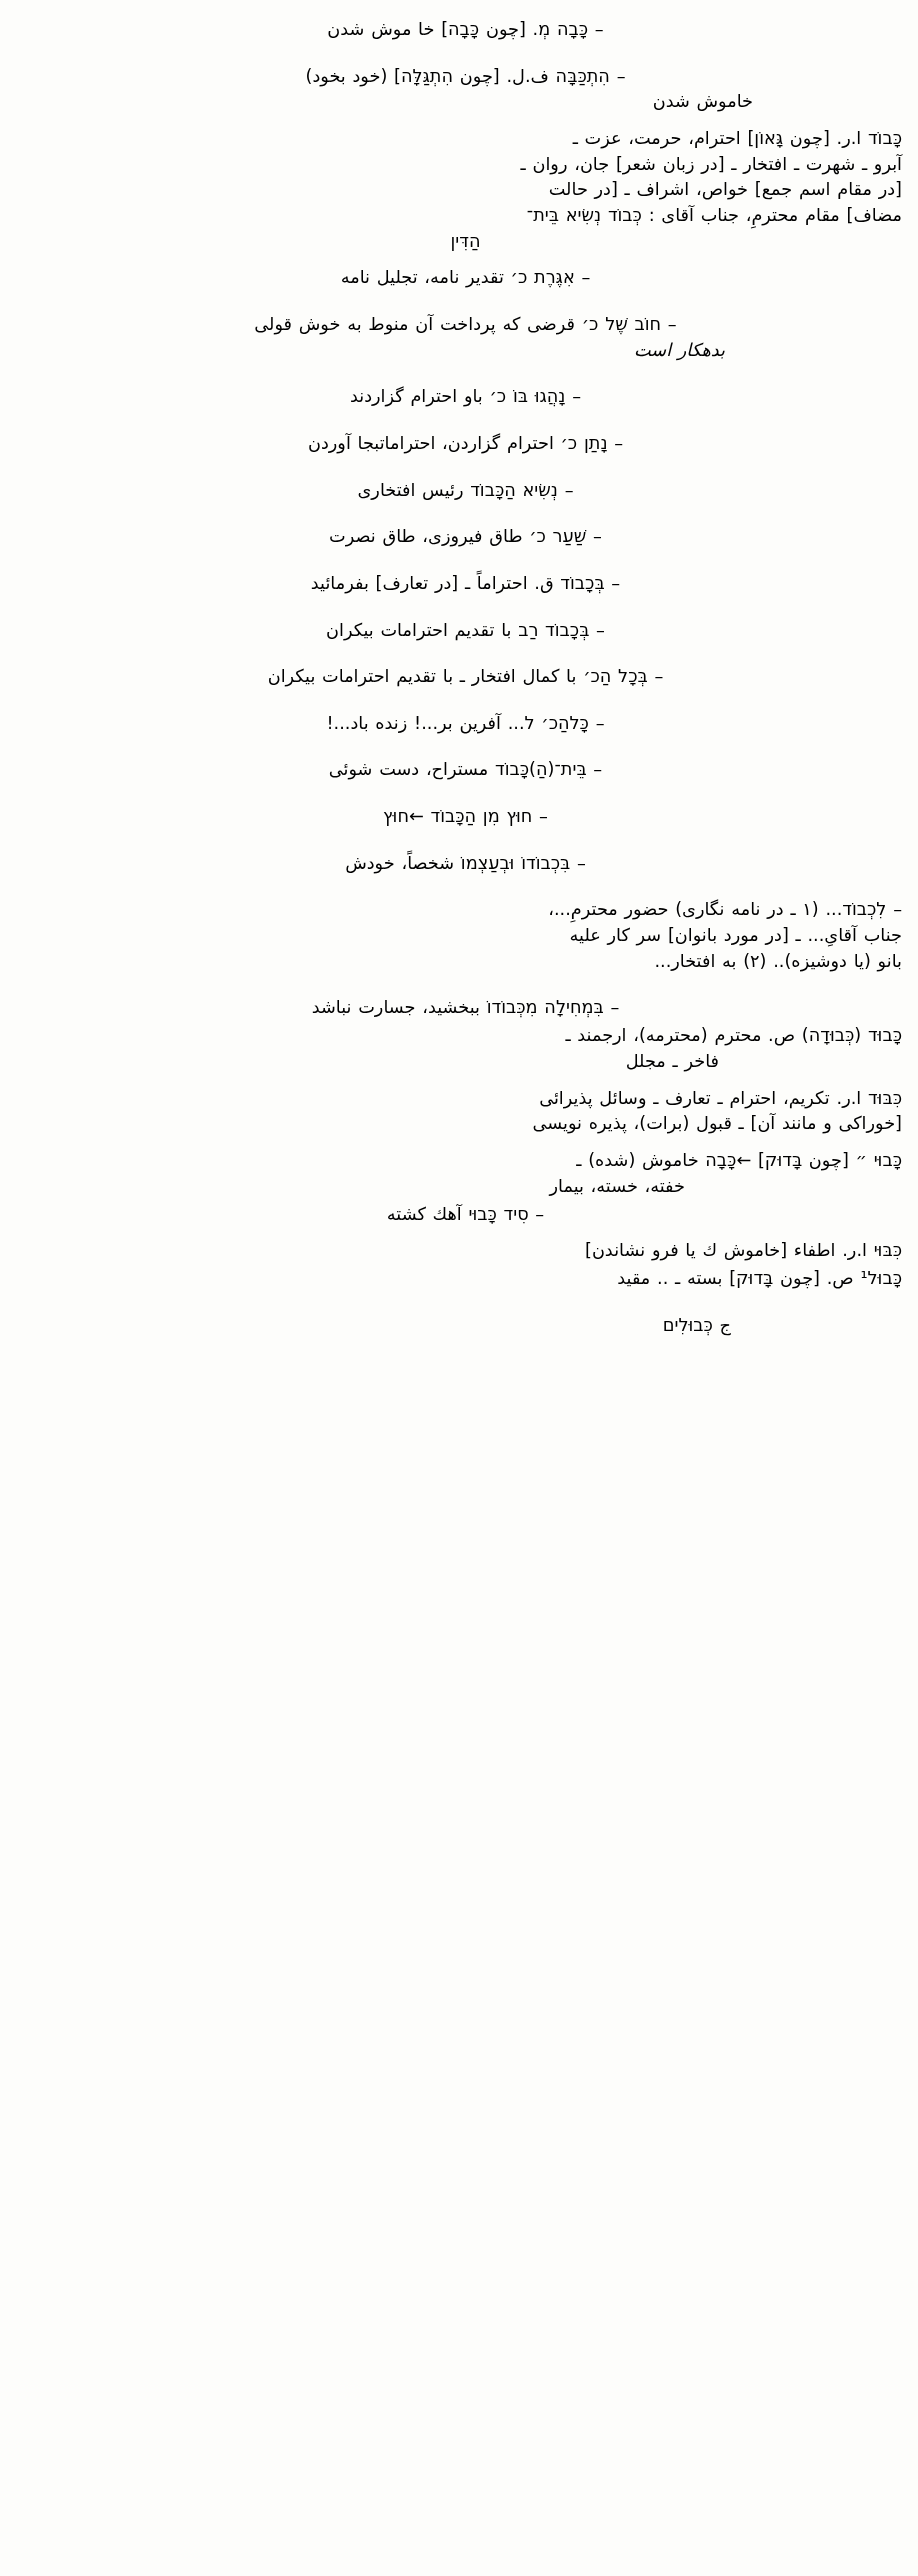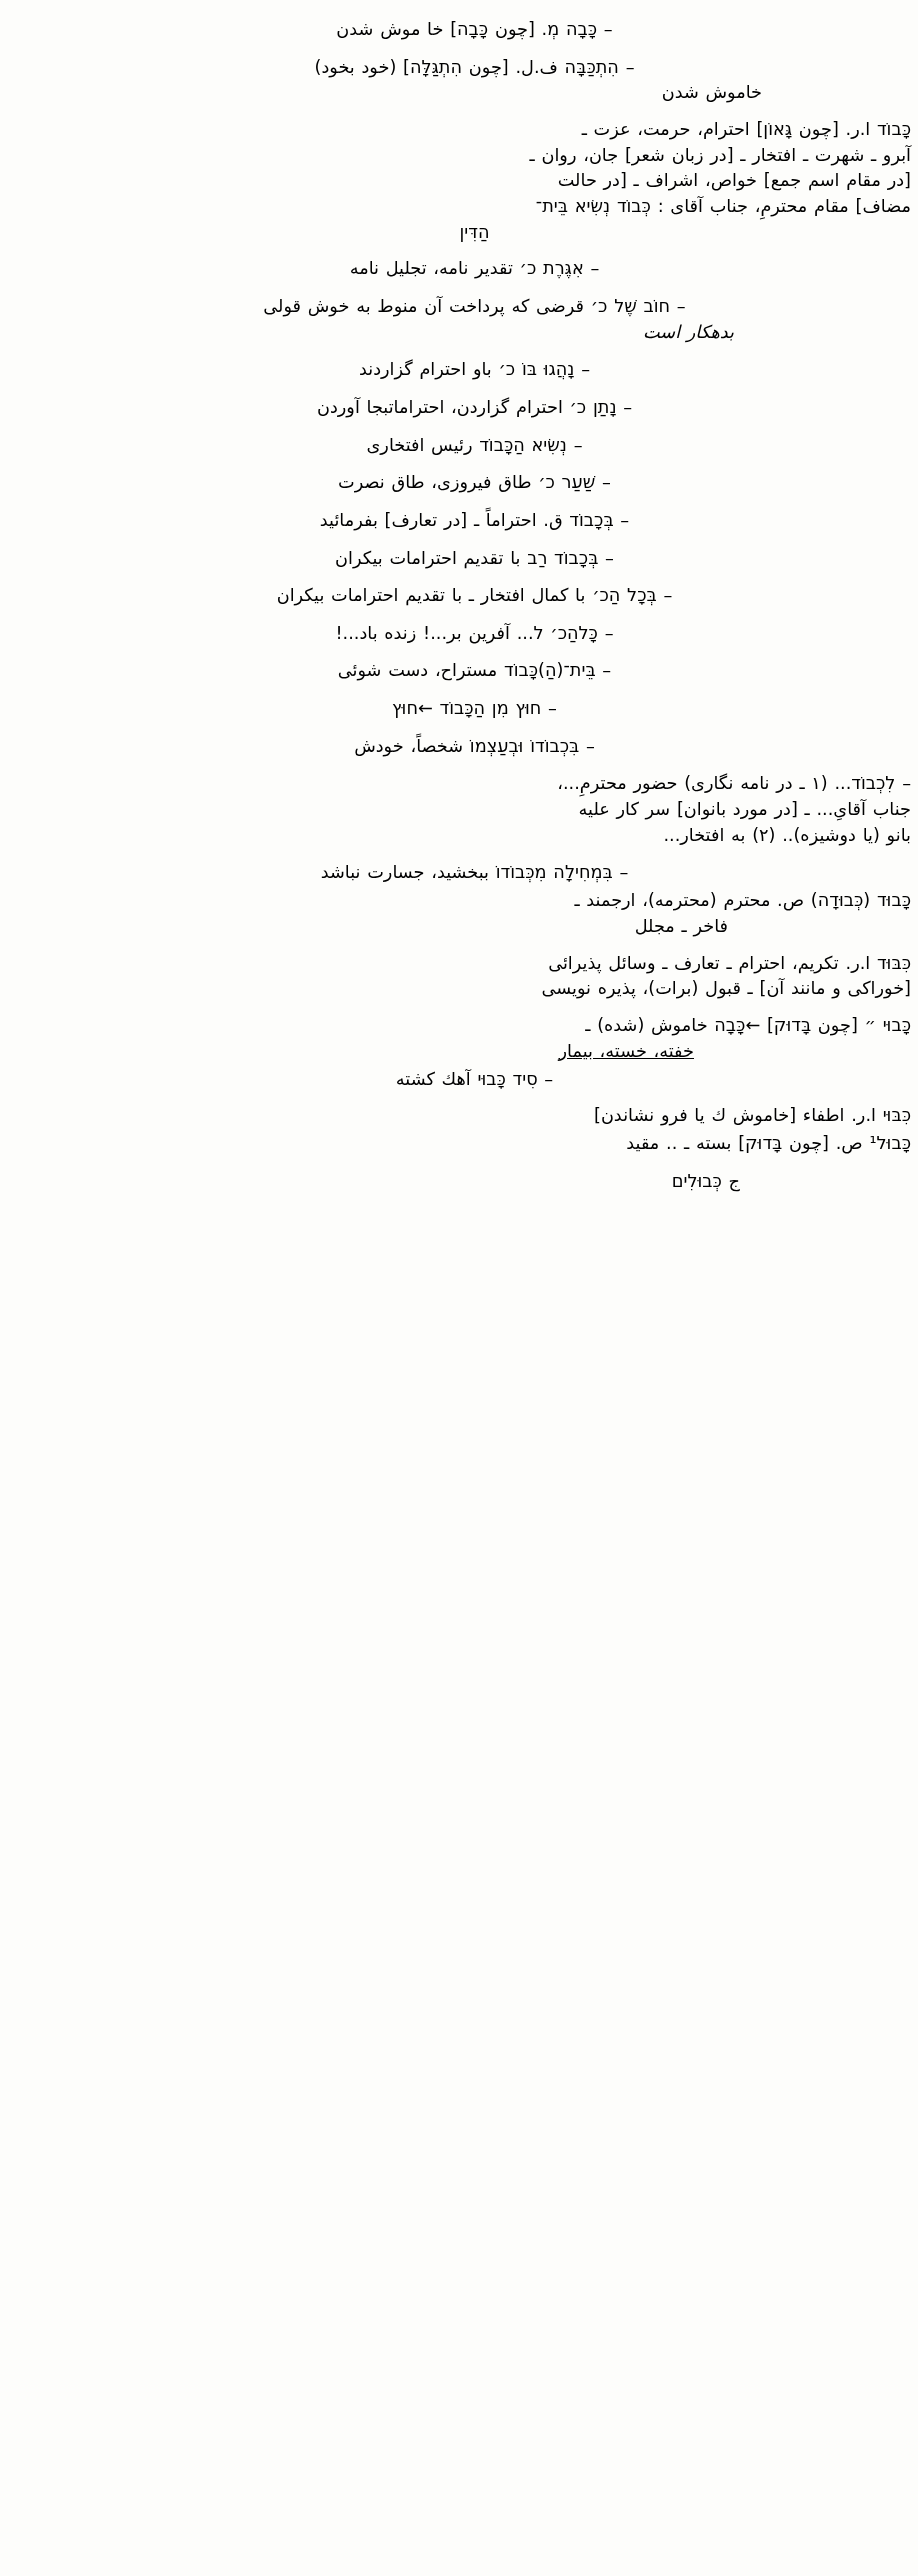--- a/index.html
+++ b/index.html
@@ -18,41 +18,41 @@
     position: relative;
     width: 918px;
     height: 2576px;
     background: #fdfdfb;
     padding: 0;
     box-sizing: border-box;
   }
   .column {
     position: absolute;
     top: 17px;
-    left: 38px;
+    left: 29px;
     width: 873px;
     direction: rtl;
     text-align: right;
   }
   .entry {
     margin: 0 0 2.3px 0;
     padding: 0;
     direction: rtl;
     text-align: right;
     font-family: "DejaVu Sans", sans-serif;
     font-size: 17.7px;
     line-height: 1.45;
     letter-spacing: 0px;
     word-spacing: 1.1px;
   }
   .entry.block-gap {
     margin-top: 11px;
   }
   .entry.small-gap {
-    margin-top: 12px;
+    margin-top: 21px;
   }
   .line {
     display: block;
   }
   .just {
     text-align: justify;
     text-align-last: right;
   }
   .center {
     text-align: center;
@@ -152,21 +152,21 @@
       <span class="line rightend" style="padding-right:183px;">فاخر ـ مجلل</span>
     </div>
 
     <div class="entry block-gap">
       <span class="line just">כִּבּוּד ا.ر.  تکریم، احترام ـ تعارف ـ وسائل پذیرائی</span>
       <span class="line just">[خوراکی و مانند آن] ـ قبول (برات)، پذیره نویسی</span>
     </div>
 
     <div class="entry block-gap">
       <span class="line just">כָּבוּי ״  [چون בָּדוּק] ←כָּבָה خاموش (شده) ـ</span>
-      <span class="line rightend" style="padding-right:217px;text-decoration:underline;">خفته، خسته، بیمار</span>
+      <span class="line rightend" style="padding-right:217px;">خفته، خسته، بیمار</span>
     </div>
 
     <div class="entry">
       <span class="line center">– סִיד כָּבוּי آهك کشته</span>
     </div>
 
     <div class="entry block-gap">
       <span class="line rightend">כִּבּוּי ا.ر.  اطفاء [خاموش ك یا فرو نشاندن]</span>
     </div>
 

